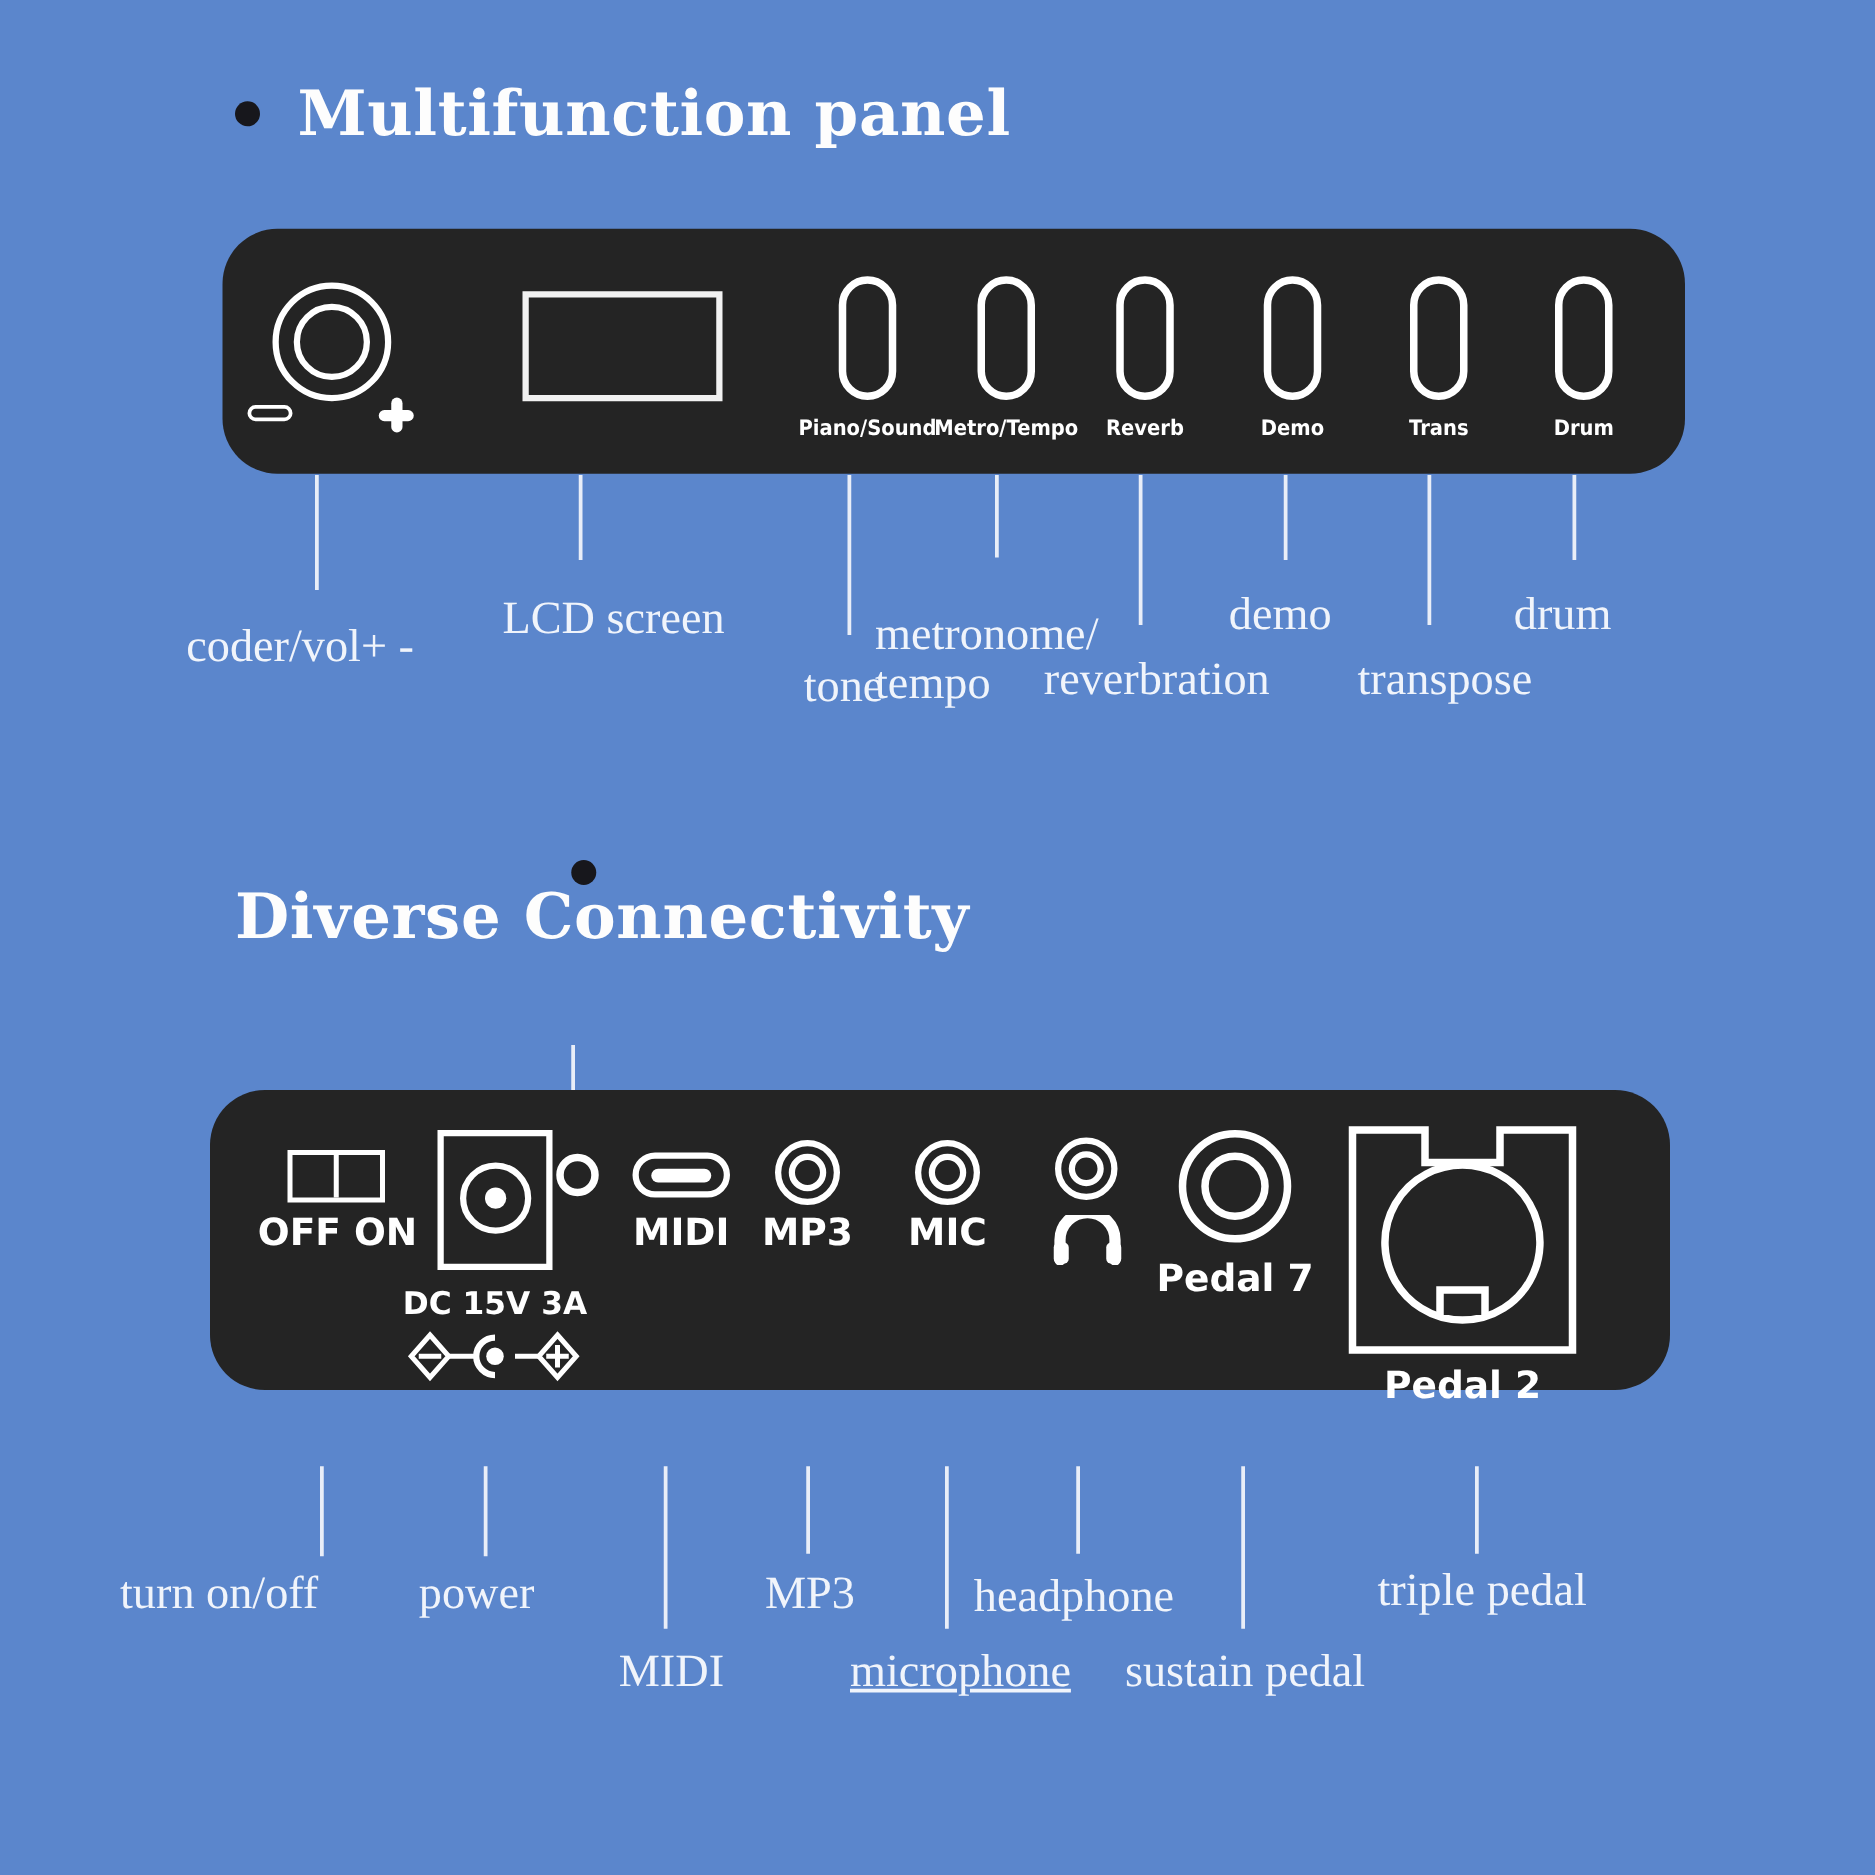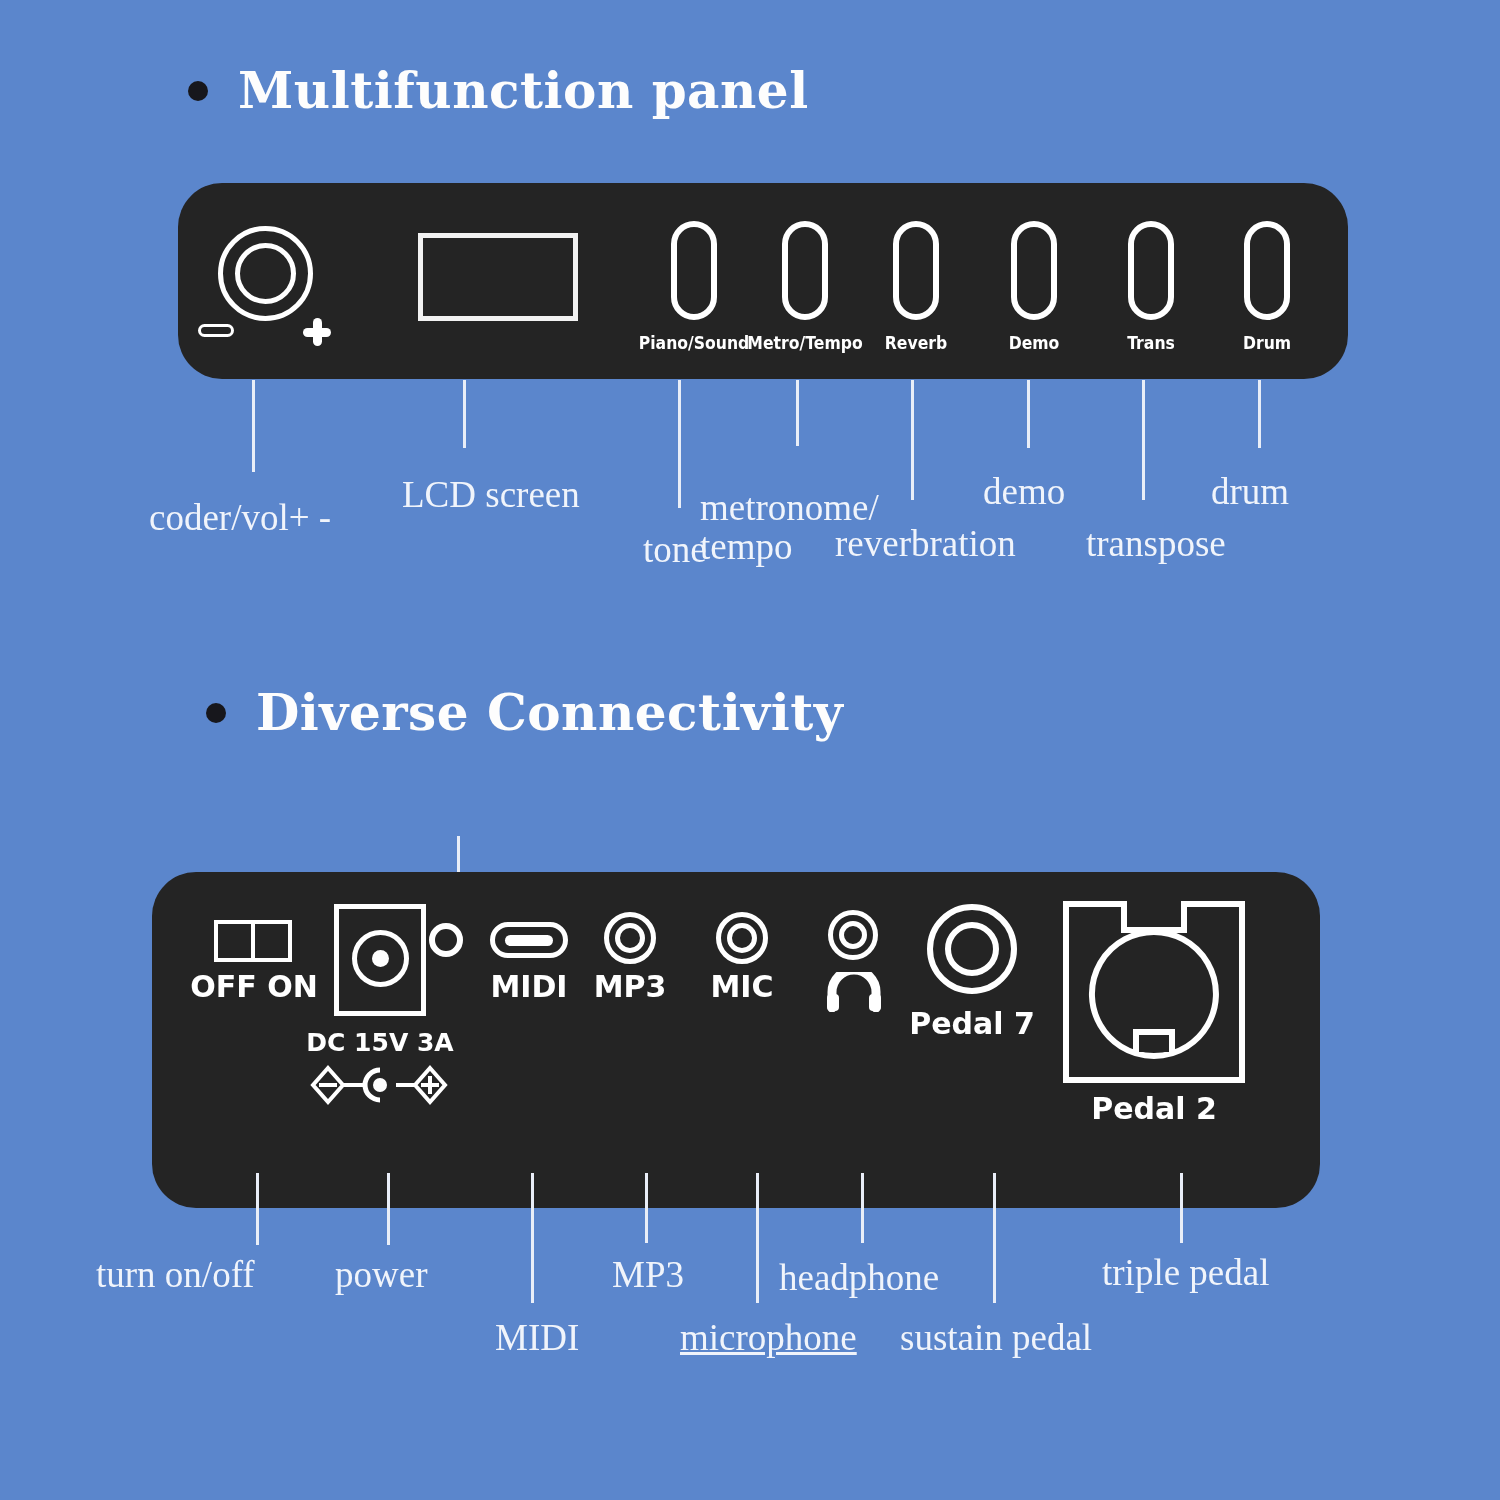--- a/index.html
+++ b/index.html
@@ -147,28 +147,28 @@
   <div class="call" style="left:149px;top:498px;">coder/vol+ -</div>
   <div class="call" style="left:402px;top:475px;">LCD screen</div>
   <div class="call" style="left:643px;top:530px;text-align:right;">tone</div>
   <div class="call c2" style="left:700px;top:472px;margin-top:16px;">metronome/
 tempo</div>
   <div class="call" style="left:835px;top:524px;">reverbration</div>
   <div class="call" style="left:983px;top:472px;">demo</div>
   <div class="call" style="left:1086px;top:524px;">transpose</div>
   <div class="call" style="left:1211px;top:472px;">drum</div>
 
-  <div class="heading" style="left:206px;top:688px;">
+  <div class="heading" style="left:188px;top:688px;flex-direction:column;">
     <span class="bullet"></span>
     <span class="heading-text">Diverse Connectivity</span>
   </div>
 
   <div class="lead" style="left:457px;top:836px;height:64px;"></div>
 
-  <div class="panel" style="left:152px;top:872px;width:1168px;height:336px;">
+  <div class="panel" style="left:168px;top:872px;width:1168px;height:240px;">
 
     <div class="rocker" style="left:62px;top:48px;width:78px;height:42px;">
       <span class="half"></span>
       <span class="half"></span>
     </div>
     <div class="lbl lbl-port" style="left:32px;top:100px;width:140px;">OFF ON</div>
 
     <div class="dcjack" style="left:182px;top:32px;width:92px;height:112px;"></div>
     <div class="ring" style="left:200px;top:58px;width:57px;height:57px;"></div>
     <div style="position:absolute;left:220px;top:78px;width:17px;height:17px;border-radius:50%;background:#fff;"></div>

